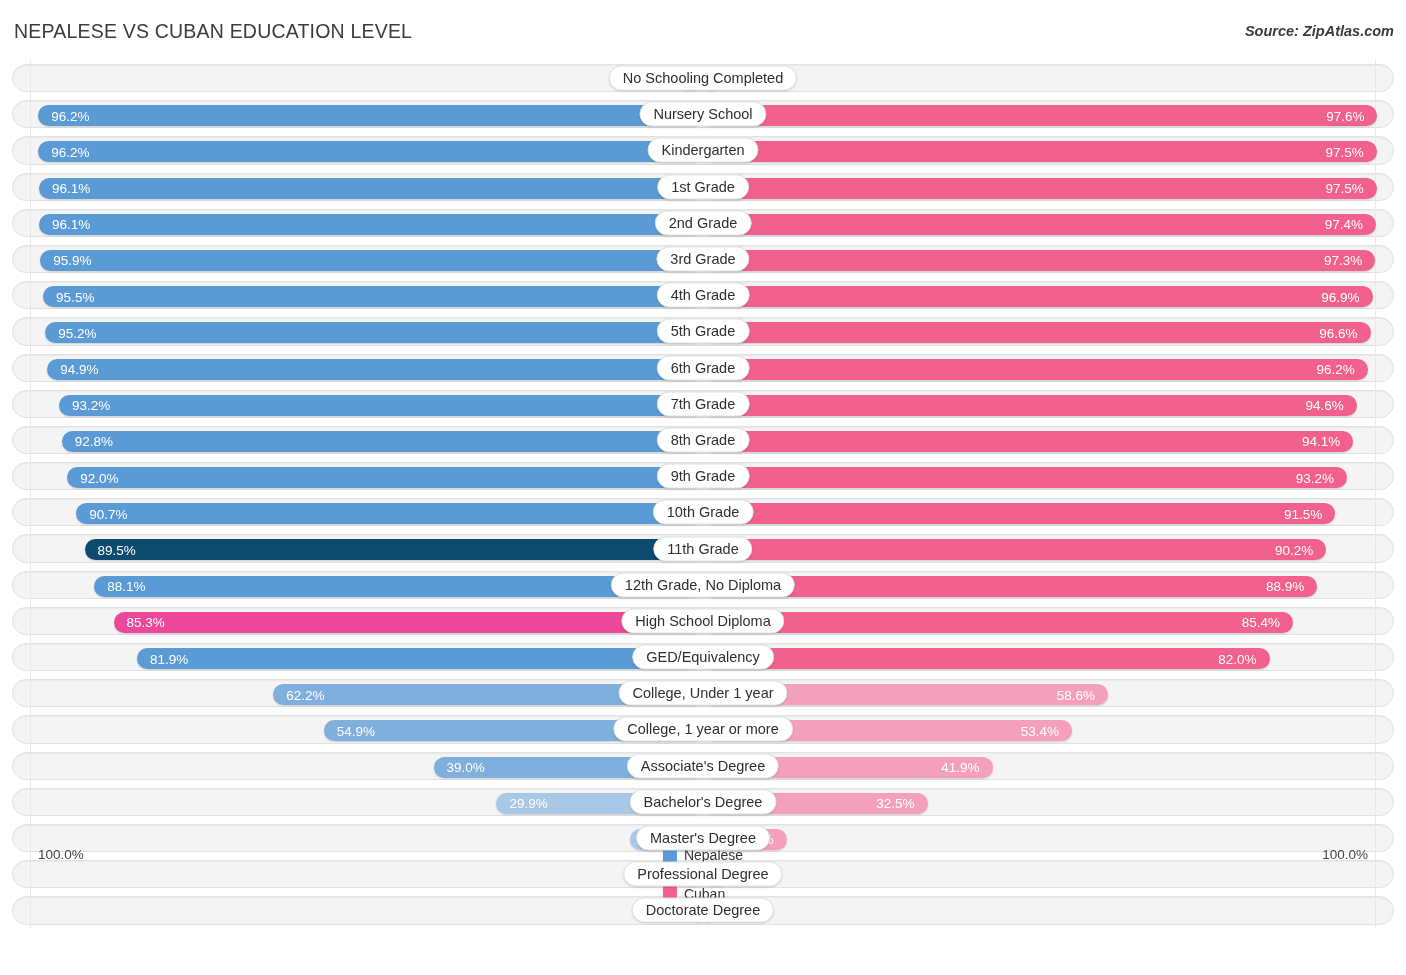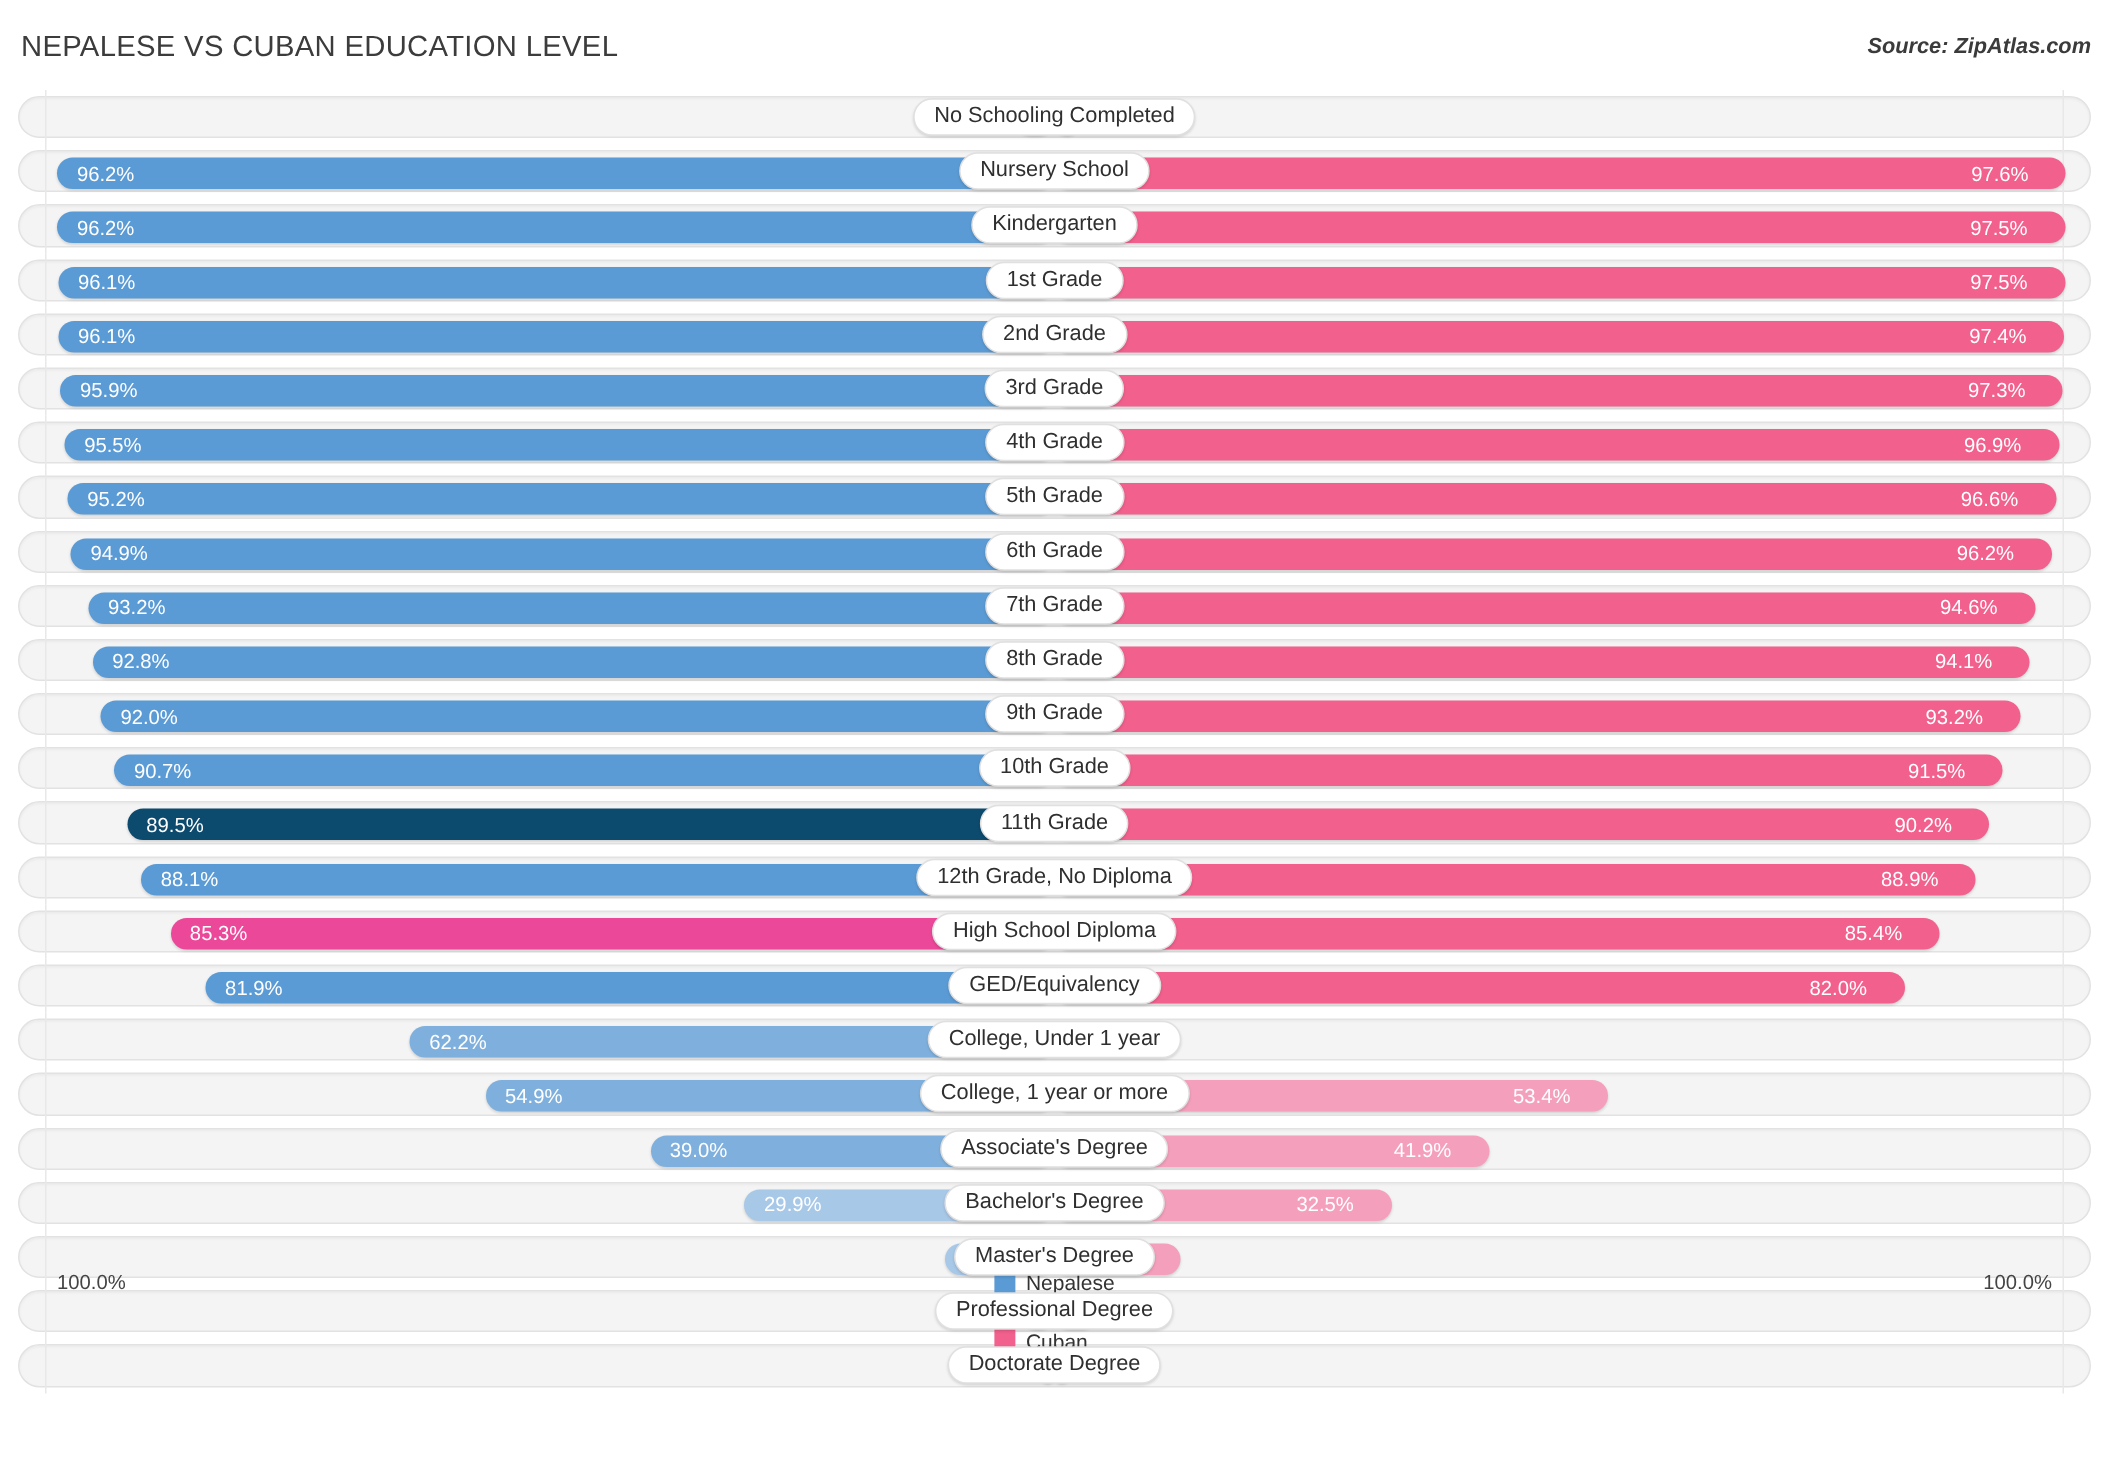--- a/index.html
+++ b/index.html
@@ -55,21 +55,21 @@
     box-shadow: 0 1px 2px rgba(0,0,0,.16);
   }
   .bar.left  { right: 703px; }
   .bar.right { left: 703px; }
 
   .bar-val {
     position: absolute; top: 50%; transform: translateY(-50%);
     font-size: 13.5px; white-space: nowrap;
   }
   .bar.left  .bar-val { left: 13px; }
-  .bar.right .bar-val { right: 25px; }
+  .bar.right .bar-val { right: 13px; }
   .bar-val.inside  { color: #ffffff; }
 
   .out-val {
     position: absolute; top: 50%; transform: translateY(-50%);
     font-size: 13.5px; color: #444444; white-space: nowrap;
   }
 
   .cat {
     position: absolute; left: 50%; top: 50%;
     transform: translate(-50%, -50%);
@@ -313,20 +313,23 @@
         </div>
         <div class="cat">GED/Equivalency</div>
       </div>
       <div class="row">
         <div class="track"></div>
         <div class="guide left"></div>
         <div class="guide right"></div>
         <div class="bar left" style="width: 429.802px; background: rgb(127, 176, 221);">
           <span class="bar-val inside">62.2%</span>
         </div>
+        <div class="bar right" style="width: 404.926px; background: rgb(244, 160, 189);">
+          <span class="bar-val inside">58.6%</span>
+        </div>
         <div class="cat">College, Under 1 year</div>
       </div>
       <div class="row">
         <div class="track"></div>
         <div class="guide left"></div>
         <div class="guide right"></div>
         <div class="bar left" style="width: 379.359px; background: rgb(127, 176, 221);">
           <span class="bar-val inside">54.9%</span>
         </div>
         <div class="bar right" style="width: 368.994px; background: rgb(244, 160, 189);">

